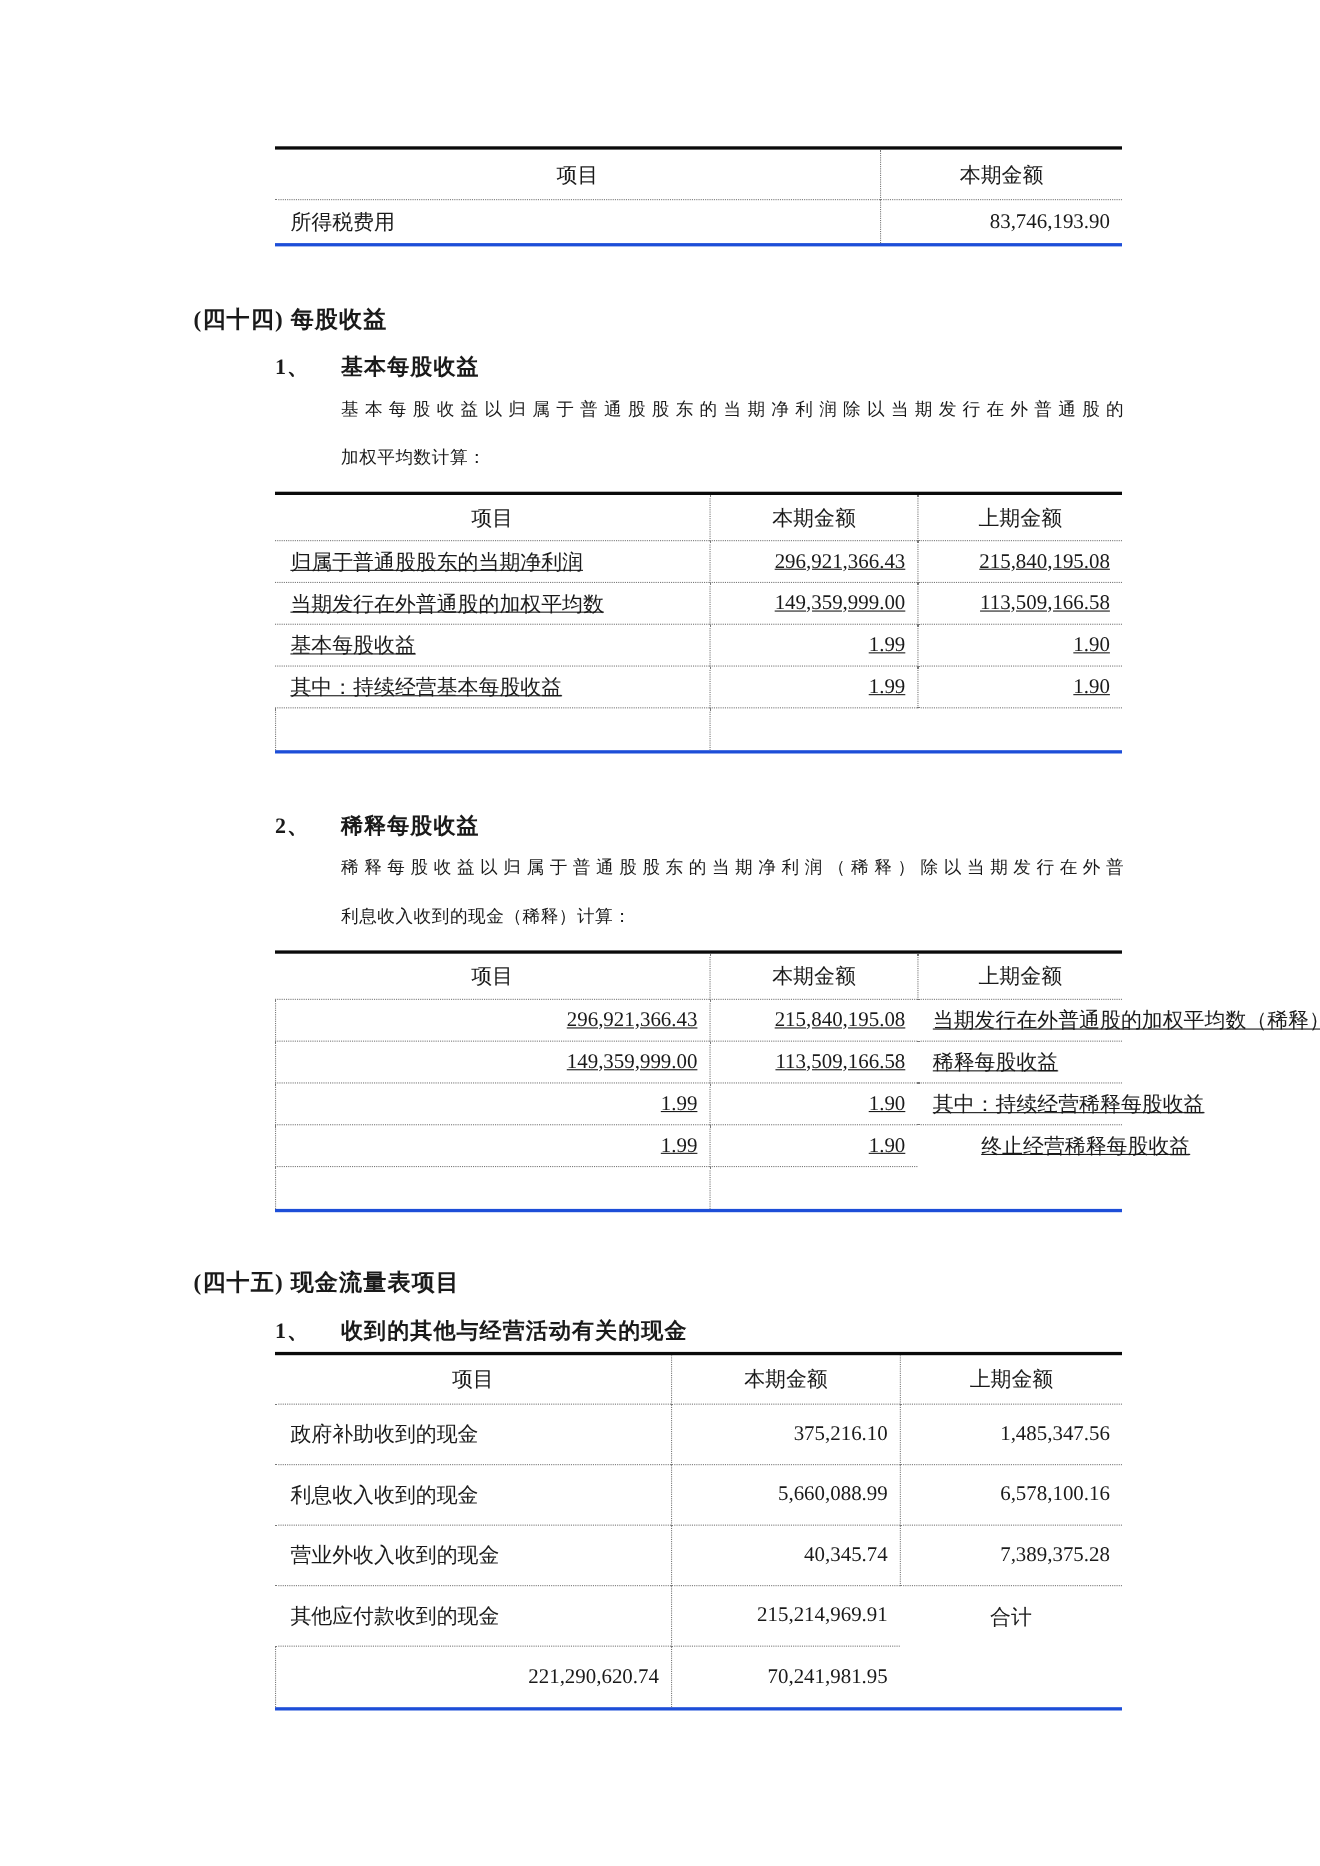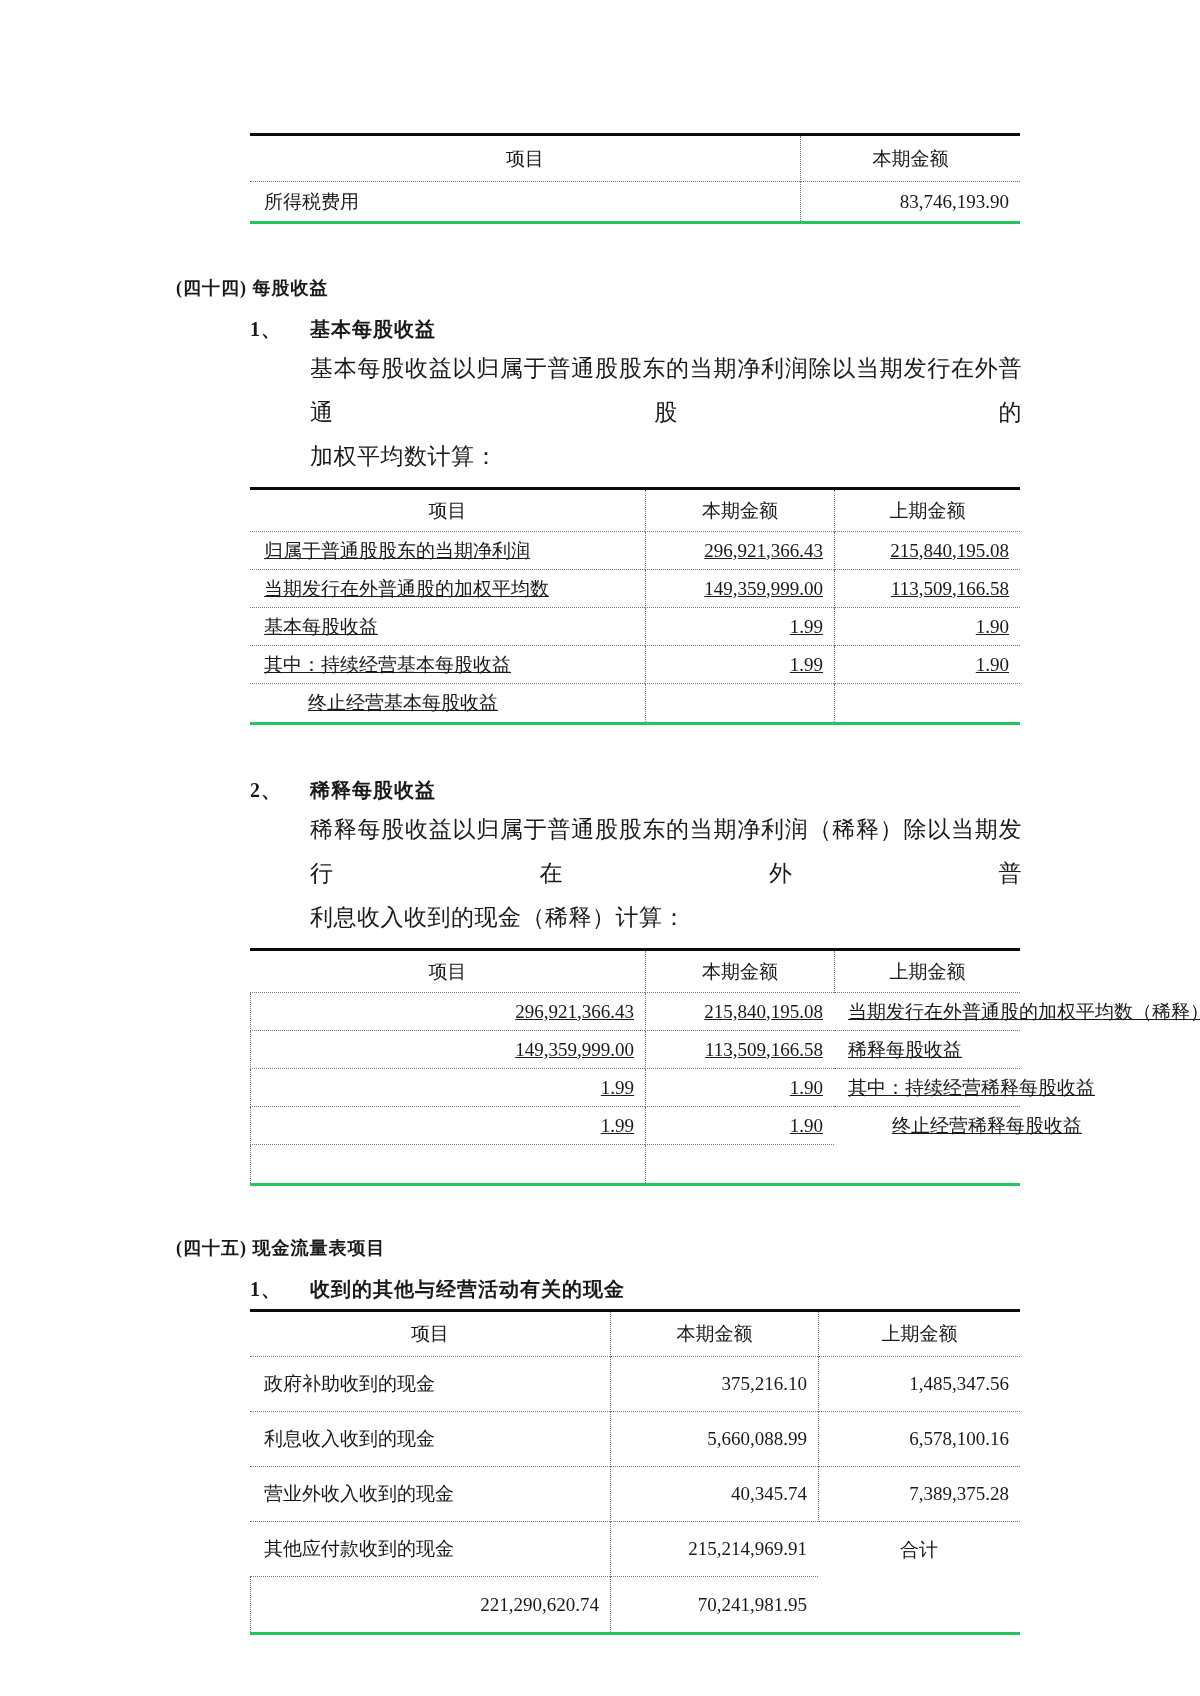--- a/index.html
+++ b/index.html
@@ -7,21 +7,21 @@
     width:1200px;height:1696px;background:#ffffff;
     font-family:"Liberation Serif","DejaVu Serif",serif;
     color:#1a1a1a;position:relative;overflow:hidden;
   }
   .page{position:relative;width:1200px;height:1696px;}
 
   
   .fin-table{
     display:grid;
     border-top:3px solid #0a0a0a;
-    border-bottom:3px solid #22c55e;
+    border-bottom:3px solid #1d4ed8;
     margin-left:250px;width:770px;
     font-size:19px;
   }
   .t-income{grid-template-columns:550px 220px;margin-top:133px;}
   .t-eps{grid-template-columns:395px 189px 186px;margin-top:8px;}
   .t-cash{grid-template-columns:360px 208px 202px;margin-top:6px;}
 
   .cell{
     display:flex;align-items:center;
     border-bottom:1px dotted #777;
@@ -38,33 +38,33 @@
 
   .t-income .hcell{height:46px;}
   .t-income .cell:not(.hcell){height:39px;}
   .t-eps .hcell{height:42px;}
   .t-eps .cell:not(.hcell){height:38px;text-decoration:underline;}
   .t-cash .hcell{height:45px;}
   .t-cash .cell:not(.hcell){height:55px;}
 
   
   .sec-heading{
-    margin-left:176px;font-size:18px;font-weight:bold;
+    margin-left:176px;font-size:21px;font-weight:bold;
     letter-spacing:1px;
   }
   .sec44{margin-top:52px;}
   .sec45{margin-top:50px;font-family:Liberation Serif, serif;}
   .sub-heading{
     display:flex;margin-left:250px;margin-top:16px;
     font-size:20px;font-weight:bold;letter-spacing:1px;
   }
   .sub-heading .idx{width:60px;}
   .para{
     margin-left:310px;width:712px;
-    font-size:23px;line-height:44px;margin-top:4px;
+    font-size:16px;line-height:44px;margin-top:4px;
     letter-spacing:0.5px;
   }
   .para .fill{text-align:justify;text-align-last:justify;}
   .gap-after-t1{margin-top:52px;}
 </style>
 </head>
 <body>
 
 <div class="page">
 
@@ -100,21 +100,20 @@
     <div class="cell num vline">113,509,166.58</div>
 
     <div class="cell lbl">基本每股收益</div>
     <div class="cell num vline">1.99</div>
     <div class="cell num vline">1.90</div>
 
     <div class="cell lbl">其中：持续经营基本每股收益</div>
     <div class="cell num vline">1.99</div>
     <div class="cell num vline">1.90</div>
 
-    <div class="cell lbl indent lastrow">终止经营基本每股收益</div>
     <div class="cell num vline lastrow"></div>
     <div class="cell num vline lastrow"></div>
   </div>
 
   <div class="sub-heading gap-after-t1">
     <span class="idx">2、</span>
     <span>稀释每股收益</span>
   </div>
   <div class="para">
     <div class="fill">稀释每股收益以归属于普通股股东的当期净利润（稀释）除以当期发行在外普</div>

